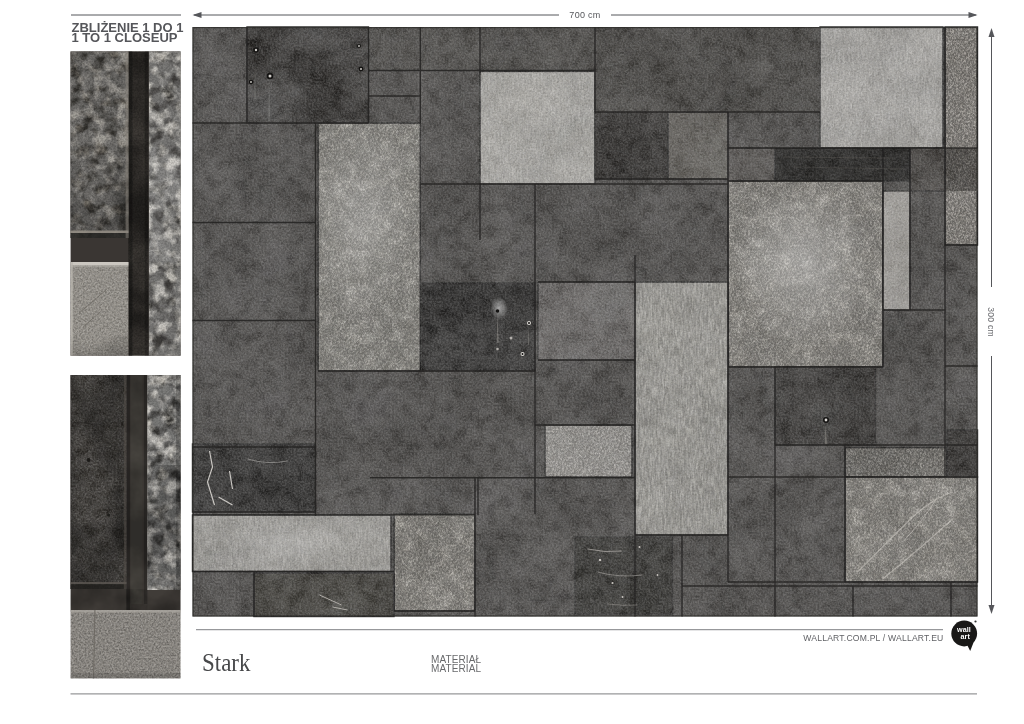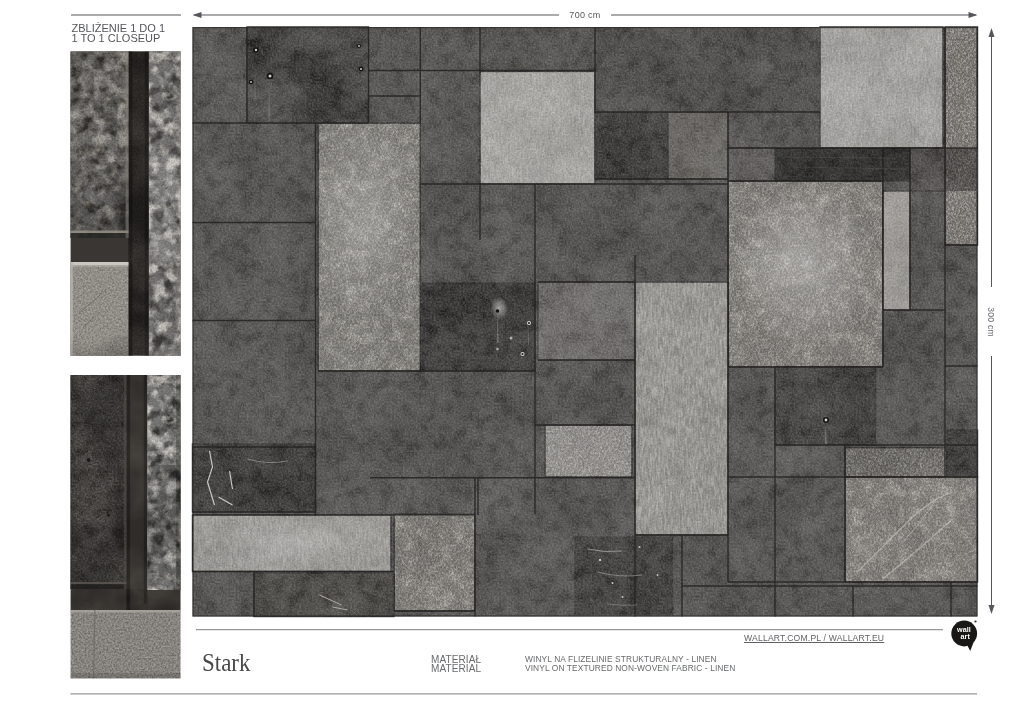--- a/index.html
+++ b/index.html
@@ -383,26 +383,25 @@
 
 <g transform="translate(964.2,633.5)">
 <circle cx="0" cy="0" r="12.9" fill="#191817"></circle>
 <path d="M3,11.5 L6,17.5 L9.5,8.5 z" fill="#191817"></path>
 <text x="-0.3" y="-1.2" text-anchor="middle" font-family="Liberation Sans,sans-serif" font-weight="bold" font-size="7.2" fill="#fff">wall</text>
 <text x="1" y="5.8" text-anchor="middle" font-family="Liberation Sans,sans-serif" font-weight="bold" font-size="7.2" fill="#fff">art</text>
 <circle cx="11.3" cy="-12" r="1.1" fill="#333"></circle>
 </g>
 </svg>
 
-<div class="t" style="left:71.5px;top:23px;font-size:11px;letter-spacing:0px;line-height:10.4px;">ZBLIŻENIE 1 DO 1<br>1 TO 1 CLOSEUP</div>
+<div class="t" style="left:71.5px;top:23px;font-size:13px;letter-spacing:0px;line-height:10.4px;font-weight:bold;">ZBLIŻENIE 1 DO 1<br>1 TO 1 CLOSEUP</div>
 
 <div class="t" style="left:559px;top:9.8px;width:52px;text-align:center;font-size:9px;letter-spacing:0.3px;">700 cm</div>
 
 <div class="t" style="left:969px;top:316.5px;width:43px;height:10px;text-align:center;font-size:8.5px;letter-spacing:0.3px;transform:rotate(90deg);color:#6e6f73;">300 cm</div>
 
 <div class="t" style="left:201.5px;top:648px;font-family:'Liberation Serif',serif;font-size:25.5px;color:#47484a;transform:scaleX(0.9);transform-origin:0 0;">Stark</div>
 
 <div class="t" style="left:431px;top:654.6px;font-size:10px;color:#696a6c;letter-spacing:0.1px;line-height:9.2px;">MATERIAŁ<br>MATERIAL</div>
 
-<div class="t" style="left:525px;top:654.6px;font-size:8.4px;color:#696a6c;letter-spacing:0.1px;line-height:9.2px;">WINYL NA FLIZELINIE STRUKTURALNY - LINEN<br>VINYL ON TEXTURED NON-WOVEN FABRIC - LINEN</div>
-
-<div class="t" style="left:744px;top:633.2px;width:199.5px;font-size:8.6px;letter-spacing:0.2px;color:#616266;text-decoration:underline;">WALLART.COM.PL / WALLART.EU</div>
+
+<div class="t" style="left:744px;top:633.2px;width:199.5px;text-align:right;font-size:8.6px;letter-spacing:0.2px;color:#616266;">WALLART.COM.PL / WALLART.EU</div>
 </div>
 
 </body></html>

